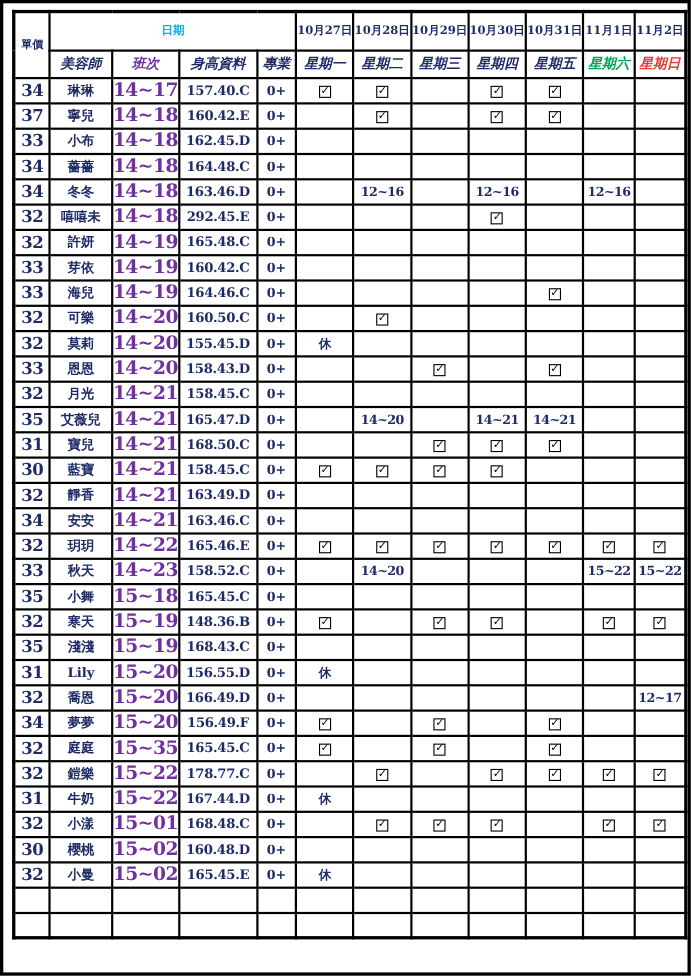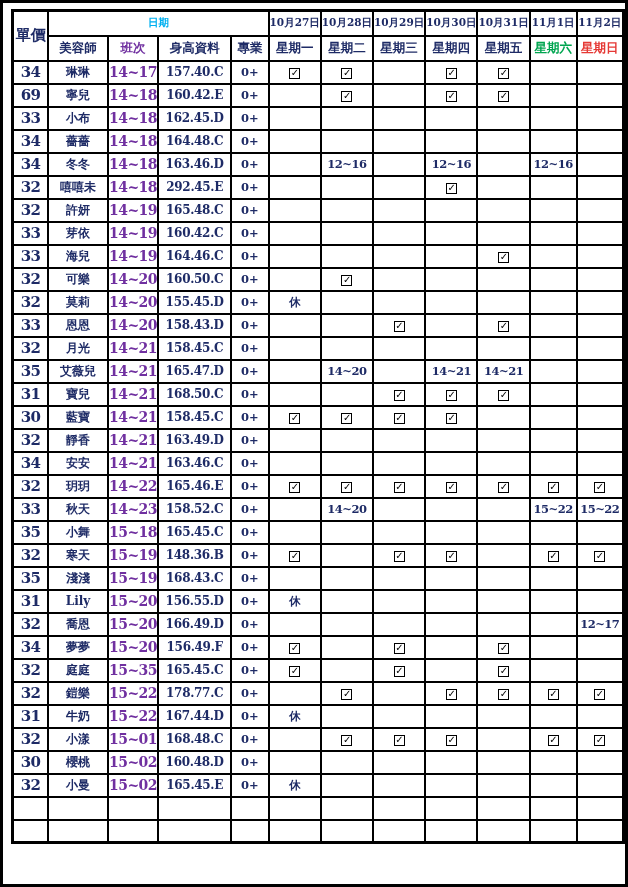--- a/index.html
+++ b/index.html
@@ -22,29 +22,29 @@
   }
   td, th {
     border:2px solid #000;
     text-align:center; vertical-align:middle;
     padding:0; overflow:hidden; white-space:nowrap;
     font-weight:bold;
     height:23px;
     font-size:12px;
     color:var(--navy);
   }
-  tr.hrow1 th { height:25px; font-size:10.5px;margin-top:24px; }
-  tr.hrow2 th { height:25px; font-size:12.5px; }
+  tr.hrow1 th { height:35px; font-size:10.5px;margin-top:24px; }
+  tr.hrow2 th { height:25px; font-size:12.5px;font-style:italic; }
   .c-cyan   { color:var(--cyan); font-size:12.5px; }
   .c-purple { color:var(--purple);margin-top:33px; }
   .c-green  { color:var(--green); }
   .c-red    { color:var(--red); }
   td.price  { font-size:15px; letter-spacing:-0.5px; }
   td.name   { font-size:12px;text-align:center; }
-  td.shift  { color:var(--purple); font-size:14px; letter-spacing:-0.5px; }
+  td.shift  { color:var(--purple); font-size:17px; letter-spacing:-0.5px; }
   td.stats  { font-size:12px; letter-spacing:-0.3px;margin-top:28px; }
   td.spec   { font-size:11.5px; }
   td.day    { font-size:11.5px; letter-spacing:-0.5px; }
   .cb {
     display:inline-block; width:11px; height:11px;
     border:1.8px solid #000; color:#000;
     font-family:"DejaVu Sans",sans-serif;
     font-size:10px; line-height:8px; font-weight:bold;
     vertical-align:middle;
   }
@@ -63,21 +63,21 @@
       <col style="width:46px">
         <col style="width:46px">
         <col style="width:46px">
       <col style="width:46px">
         <col style="width:47px">
         <col style="width:47px">
         <col style="width:47px">
     </colgroup>
     <thead>
       <tr class="hrow1" id="hrow1">
-        <th rowspan="2" style="font-size:15px">單價</th>
+        <th rowspan="2" style="font-size:10px">單價</th>
         <th colspan="4" class="c-cyan">日期</th>
 
       <th>10月27日</th>
           <th>10月28日</th>
           <th>10月29日</th>
           <th>10月30日</th>
           <th>10月31日</th>
           <th>11月1日</th>
           <th>11月2日</th>
         </tr>
@@ -105,21 +105,21 @@
           <td class="spec">0+</td>
           <td class="day"><span class="cb">✓</span></td>
           <td class="day"><span class="cb">✓</span></td>
           <td class="day"></td>
           <td class="day"><span class="cb">✓</span></td>
           <td class="day"><span class="cb">✓</span></td>
           <td class="day"></td>
           <td class="day"></td>
         </tr>
         <tr>
-          <td class="price">69</td>
+          <td class="price">37</td>
           <td class="name">寧兒</td>
           <td class="shift">14~18</td>
           <td class="stats">160.42.E</td>
           <td class="spec">0+</td>
           <td class="day"></td>
           <td class="day"><span class="cb">✓</span></td>
           <td class="day"></td>
           <td class="day"><span class="cb">✓</span></td>
           <td class="day"><span class="cb">✓</span></td>
           <td class="day"></td>

